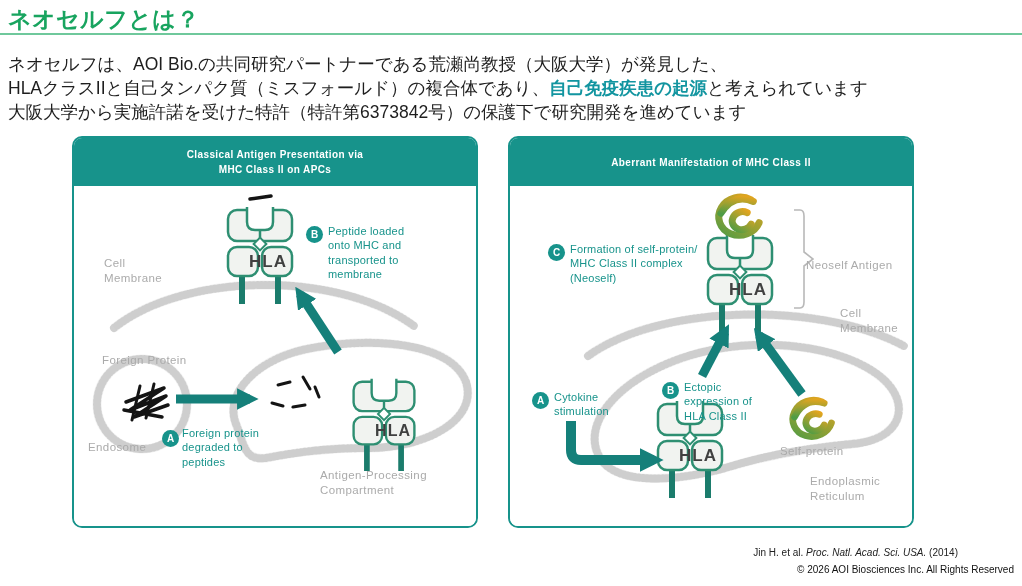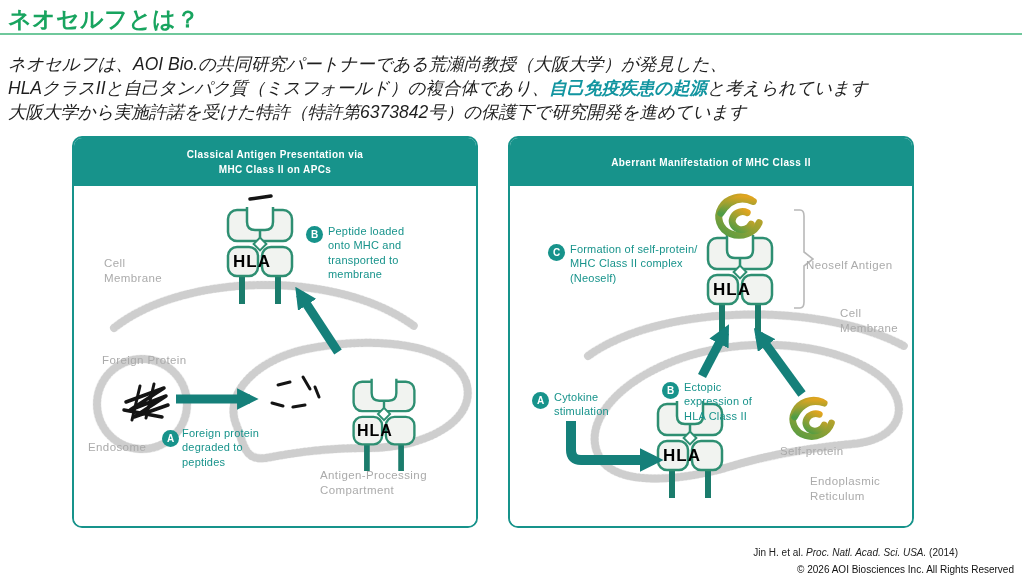--- a/index.html
+++ b/index.html
@@ -7,21 +7,21 @@
     position:relative; width:1022px; height:586px; background:#ffffff;
     font-family:"Liberation Sans","DejaVu Sans",sans-serif; overflow:hidden;
   }
   .page-title {
     position:absolute; left:8px; top:4px; font-size:23px; font-weight:bold;
     color:#18a45f; letter-spacing:0.5px;
   }
   .title-underline { position:absolute; left:0; top:33px; width:1022px; height:2px; background:#6fc89c; }
   .intro {
     position:absolute; left:8px; top:52px; width:1008px;
-    font-size:17.5px; color:#1e1e1e; line-height:1.38;font-style:italic;
+    font-size:17.5px; color:#1e1e1e; line-height:1.38;
   }
   .intro .hl { color:#1295a0; font-weight:bold; }
   .panel {
     position:absolute; top:136px; width:406px; height:392px; box-sizing:border-box;
     border:2px solid #17938b; border-radius:10px; background:#fff; overflow:hidden;
   }
   .panel-left  { left:72px; }
   .panel-right { left:508px; }
   .panel-header {
     height:48px; background:#17938b; color:#fff; display:flex; flex-direction:column;
@@ -32,21 +32,21 @@
   .diagram { position:absolute; left:0; top:0; }
   .lbl { position:absolute; white-space:pre-line; }
   .lbl-gray { color:#ababab; font-size:11.5px; line-height:1.32; letter-spacing:0.4px; }
   .lbl-step { color:#17938b; font-size:11px; font-weight:normal; line-height:1.3; letter-spacing:0.2px; }
   .badge {
     position:absolute; width:17px; height:17px; border-radius:50%; background:#17938b;
     color:#fff; font-size:10px; font-weight:bold; display:flex; align-items:center;
     justify-content:center;
   }
   .hla-text {
-    position:absolute; width:54px; text-align:left; color:#000000; font-weight:bold;
+    position:absolute; width:54px; text-align:right; color:#404040; font-weight:bold;
     font-size:17px; letter-spacing:1px;
   }
   .hla-text-sm { font-size:16px; }
   .citation { position:absolute; right:64px; top:547px; font-size:10px; color:#222; }
   .citation .jr { font-style:italic; }
   .copyright { position:absolute; right:8px; top:564px; font-size:10px; color:#111;margin-left:32px; }
   .defs-holder { position:absolute; width:0; height:0; overflow:hidden; }
 </style>
 </head>
 <body>

